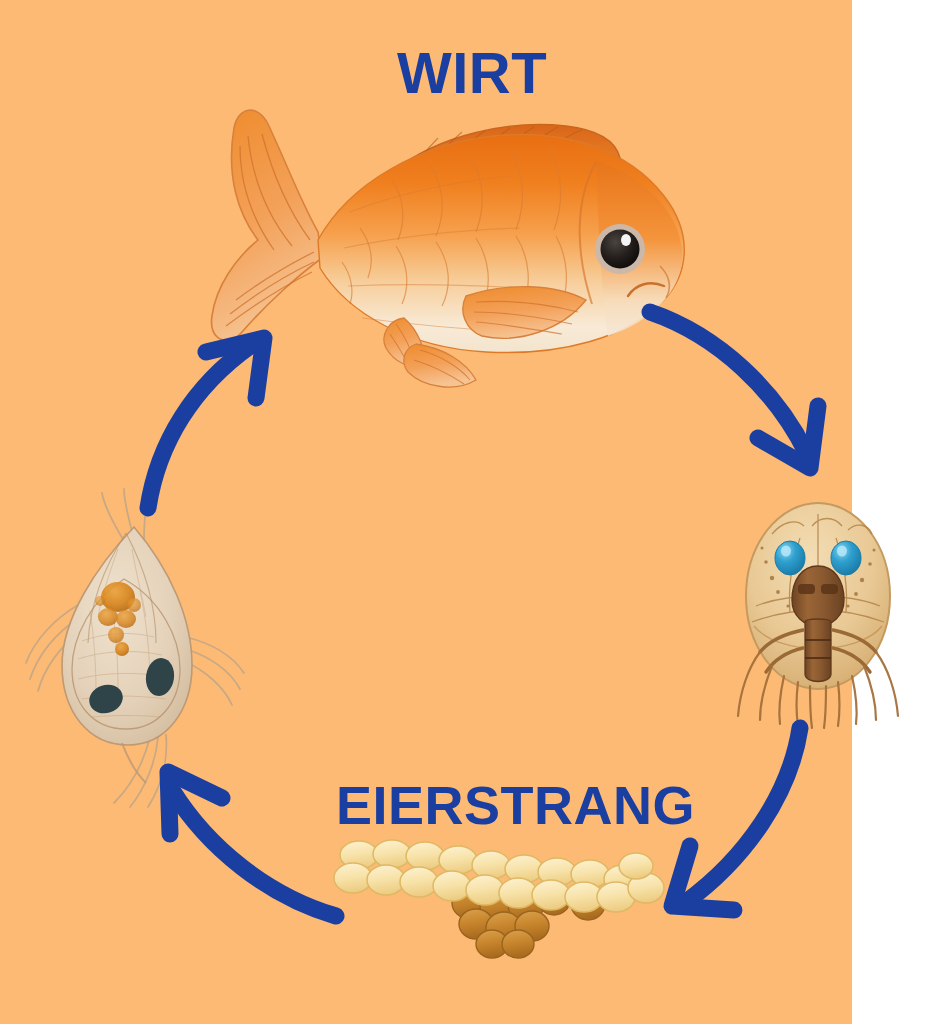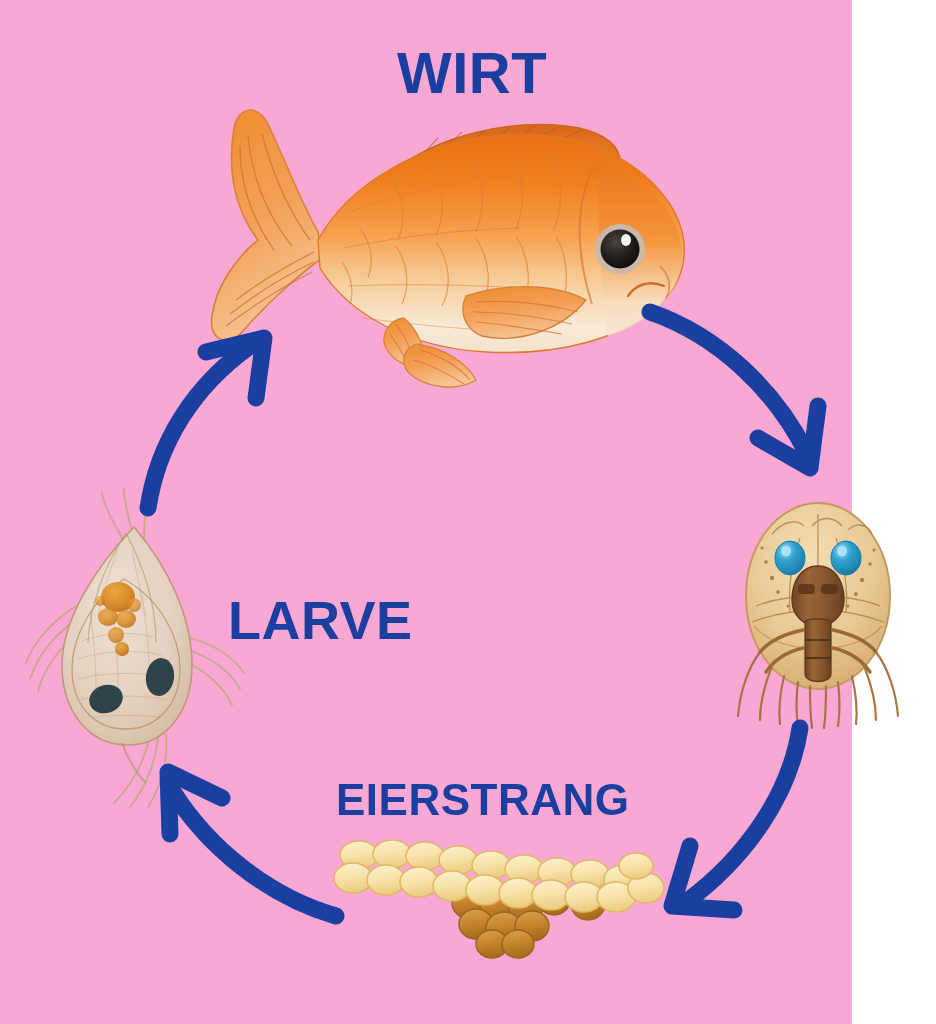--- a/index.html
+++ b/index.html
@@ -1,23 +1,23 @@
 <!DOCTYPE html>
 <html><head>
 <meta charset="utf-8">
 <style>
   html,body{margin:0;padding:0;background:#ffffff;}
   body{width:936px;height:1024px;overflow:hidden;font-family:"Liberation Sans",sans-serif;}
-  #stage{position:relative;width:852px;height:1024px;background:#f9a8d4;}
+  #stage{position:relative;width:852px;height:1024px;background:#fdba74;}
   #stage svg.layer{position:absolute;left:0;top:0;width:936px;height:1024px;}
   .lbl{position:absolute;color:#1b3fa0;font-weight:bold;font-family:"Liberation Sans",sans-serif;
        letter-spacing:.5px;white-space:nowrap;line-height:1;}
   #lbl-wirt{left:397px;top:44px;font-size:58px;}
   #lbl-argulus{left:506px;top:546px;font-size:54px;}
-  #lbl-eierstrang{left:336px;top:778px;font-size:44px;}
+  #lbl-eierstrang{left:336px;top:778px;font-size:54px;}
   #lbl-larve{left:228px;top:593px;font-size:54px;}
 </style>
 </head>
 <body>
 
 <div id="stage">
 
   <svg class="layer" viewBox="0 0 936 1024">
     <defs>
 
@@ -395,15 +395,14 @@
     </g>
 
     <g>
       <path d="M148 508 C 158 442 194 386 250 346" fill="none" stroke="#1b3fa0" stroke-width="17" stroke-linecap="round"></path>
       <path d="M206 352 L 264 338 L 256 398" fill="none" stroke="#1b3fa0" stroke-width="17" stroke-linecap="round" stroke-linejoin="round"></path>
     </g>
   </svg>
 
   <div class="lbl" id="lbl-wirt">WIRT</div>
   <div class="lbl" id="lbl-eierstrang">EIERSTRANG</div>
-  <div class="lbl" id="lbl-larve">LARVE</div>
 
 </div>
 
 </body></html>

